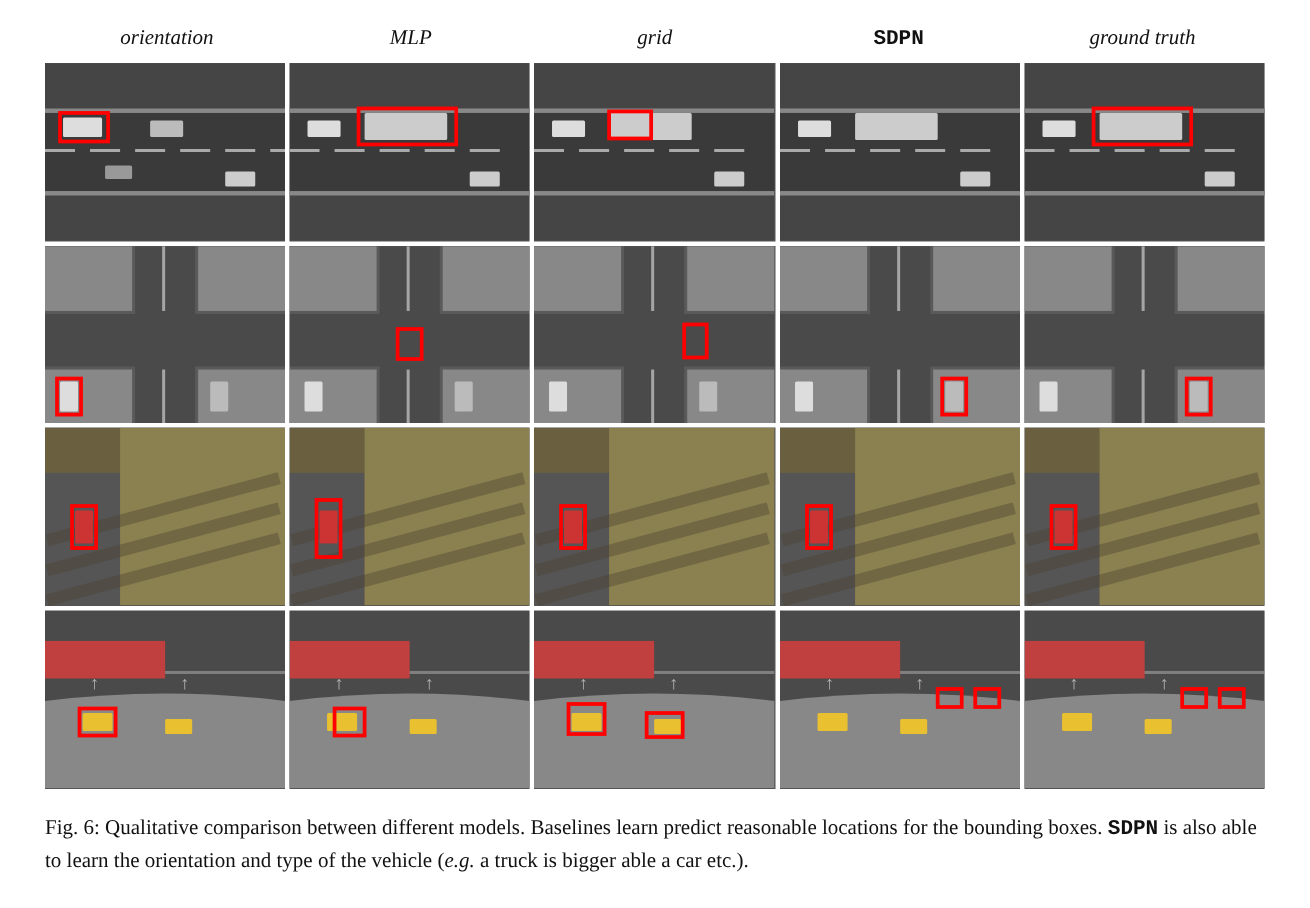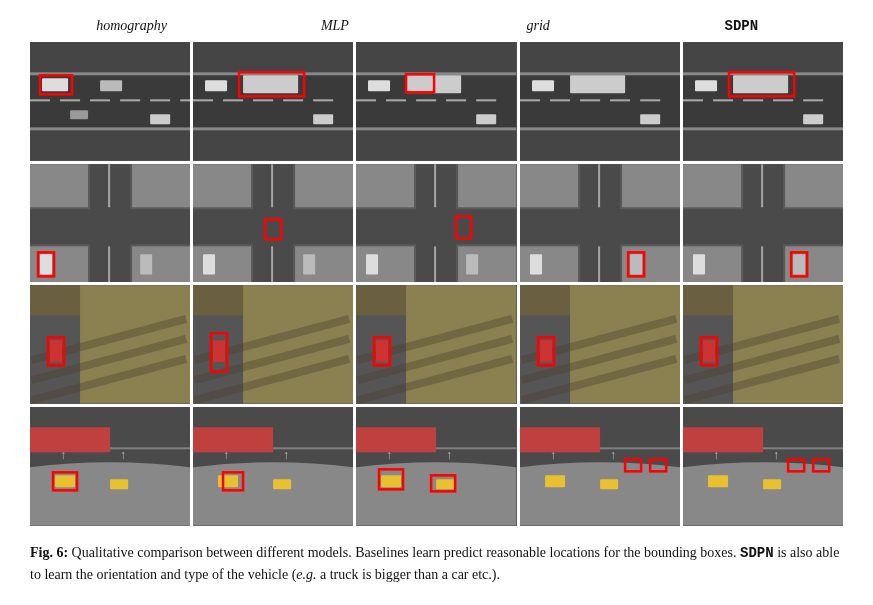--- a/index.html
+++ b/index.html
@@ -53,21 +53,21 @@
 
     .caption-area {
       margin-top: 16px;
       width: 100%;
       font-size: 14px;
       color: #111;
       line-height: 1.55;
       font-family: 'Georgia', serif;
     }
     .caption-area .fig-label {
-      font-weight: bold;
+      font-weight: normal;
     }
     .caption-area .sdpn-inline {
       font-family: 'Courier New', monospace;
       font-weight: bold;
       font-style: normal;
     }
     .caption-area em {
       margin-top: 31px;
     }
 
@@ -76,24 +76,25 @@
       position: absolute;
       inset: 0;
       width: 100%;
       height: 100%;
     }
   </style>
 </head>
 <body>
 
 <div class="header-row">
-  <div class="col-label">homography</div>
+  <div class="col-label">orientation</div>
   <div class="col-label">MLP</div>
   <div class="col-label">grid</div>
   <div class="col-label sdpn">SDPN</div>
+  <div class="col-label ground-truth">ground truth</div>
 </div>
 
 <div class="image-grid">
 
   <div class="cell">
     <svg viewBox="0 0 160 118" xmlns="http://www.w3.org/2000/svg">
 
       <rect width="160" height="118" fill="#454545"></rect>
 
       <rect x="0" y="30" width="160" height="58" fill="#3a3a3a"></rect>
@@ -439,14 +440,14 @@
       <rect x="0" y="20" width="80" height="25" fill="#c04040"></rect>
 
       <rect x="105" y="52" width="16" height="12" fill="none" stroke="red" stroke-width="2.5"></rect>
       <rect x="130" y="52" width="16" height="12" fill="none" stroke="red" stroke-width="2.5"></rect>
     </svg>
   </div>
 
 </div>
 
 <div class="caption-area">
-  <span class="fig-label">Fig. 6:</span><span> Qualitative comparison between different models. Baselines learn predict reasonable locations for the bounding boxes. </span><span class="sdpn-inline">SDPN</span><span> is also able to learn the orientation and type of the vehicle (</span><em>e.g.</em><span> a truck is bigger than a car etc.).</span>
+  <span class="fig-label">Fig. 6:</span><span> Qualitative comparison between different models. Baselines learn predict reasonable locations for the bounding boxes. </span><span class="sdpn-inline">SDPN</span><span> is also able to learn the orientation and type of the vehicle (</span><em>e.g.</em><span> a truck is bigger able a car etc.).</span>
 </div>
 
 </body></html>

